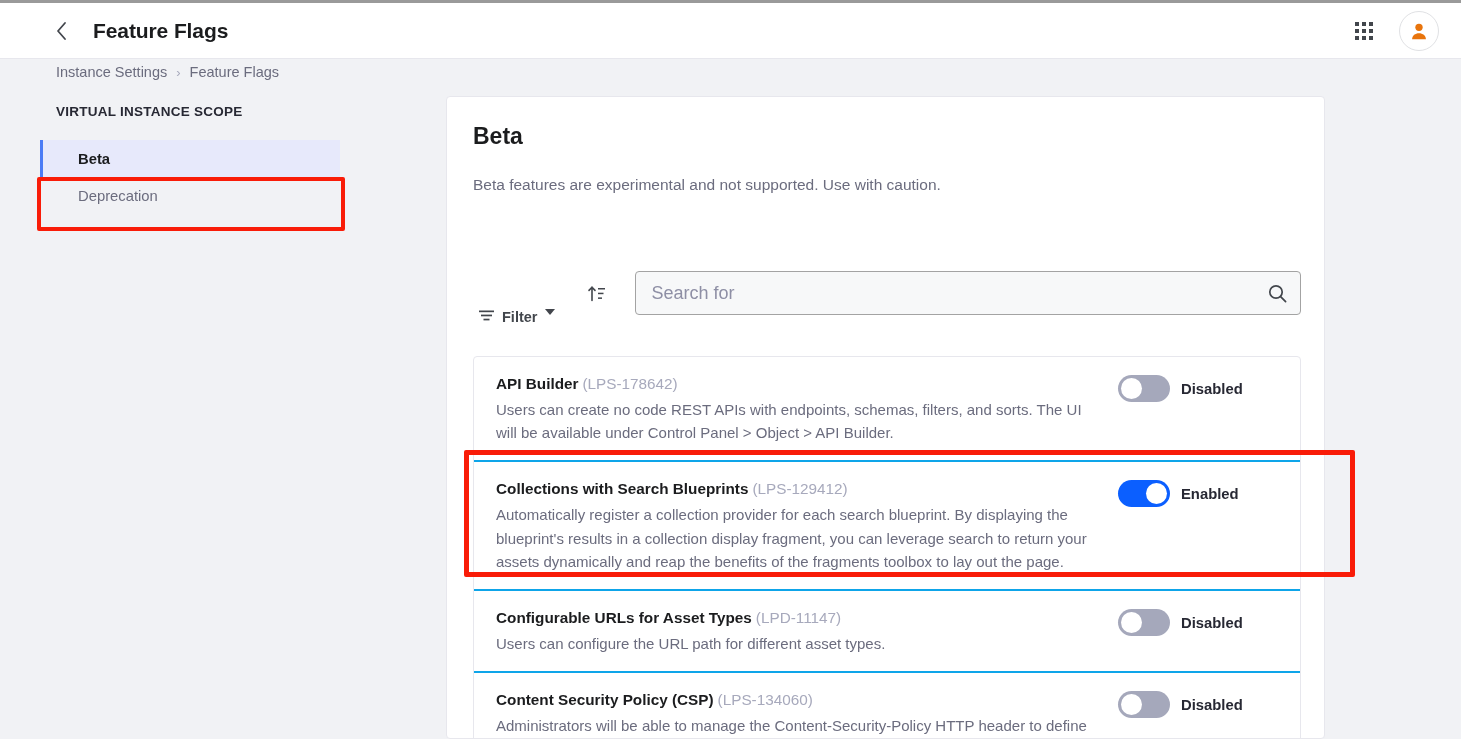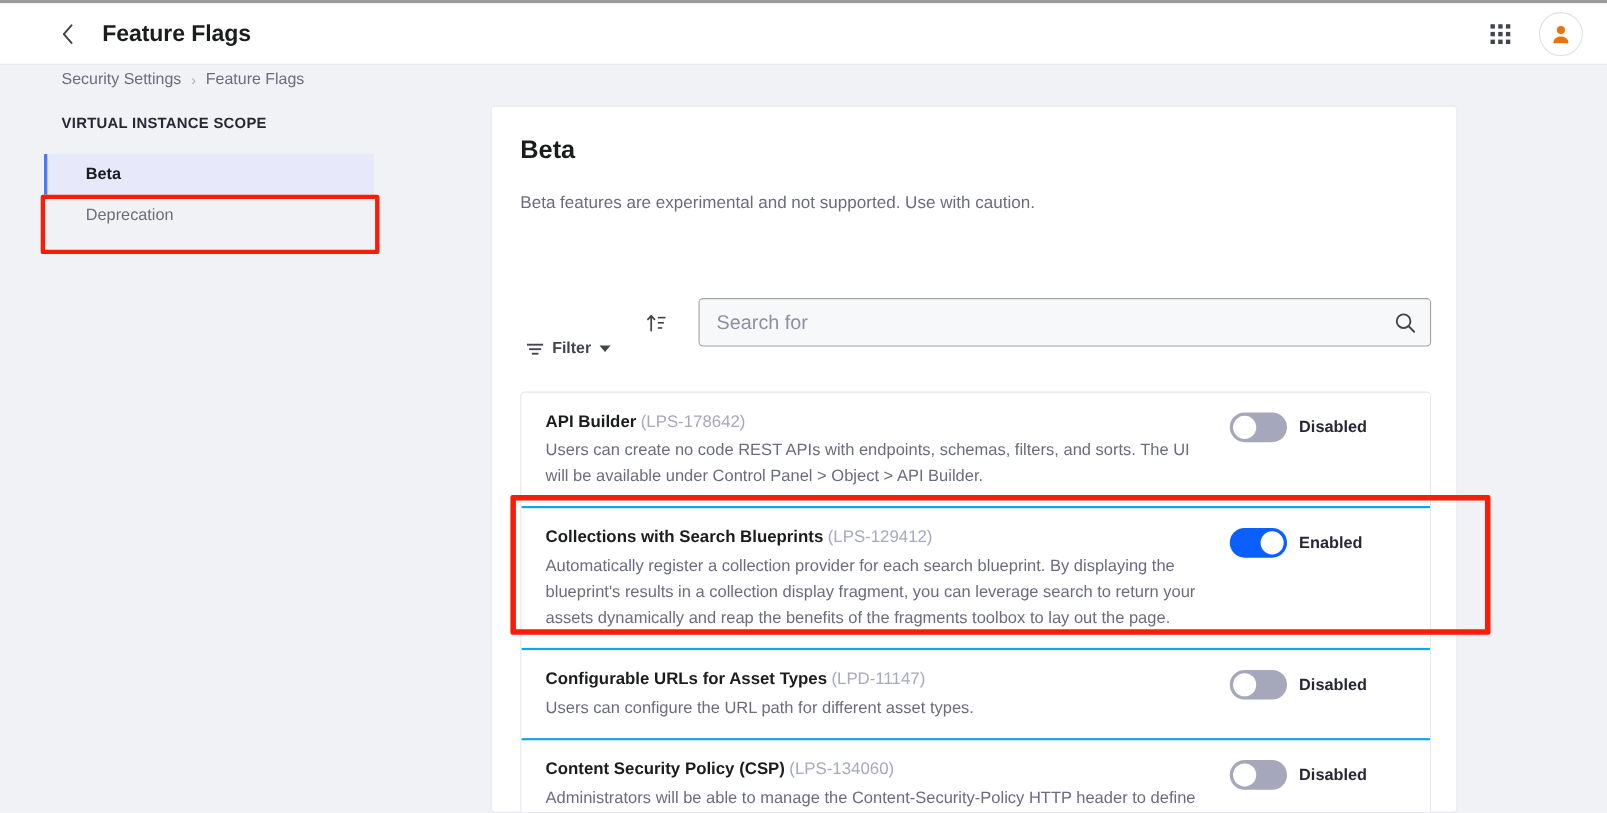--- a/index.html
+++ b/index.html
@@ -203,21 +203,21 @@
     top: 174px;
     left: 26px;
     width: 828px;
     height: 44px;
     display: flex;
     align-items: center;
   }
 
   .filter-btn {
     display: flex;
-    align-items: center;
+    align-items: flex-start;
     gap: 8px;
     cursor: pointer;
     padding: 4px 6px;
     color: #42464c;
     margin-top: 48px;
   }
   .filter-label {
     font-size: 14.5px;
     font-weight: 700;
     color: #42464c;
@@ -396,21 +396,21 @@
 
     <div class="avatar">
       <svg width="22" height="22" viewBox="0 0 24 24" aria-hidden="true">
         <circle cx="12" cy="8" r="4" fill="#e8740c"></circle>
         <path d="M4.5 21c0-4.1 3.4-6.6 7.5-6.6s7.5 2.5 7.5 6.6z" fill="#e8740c"></path>
       </svg>
     </div>
   </div>
 
   <div class="breadcrumb">
-    <span class="crumb">Security Settings</span>
+    <span class="crumb">Instance Settings</span>
     <span class="sep">›</span>
     <span class="crumb current">Feature Flags</span>
   </div>
 
   <div class="sidebar">
     <div class="sidebar-heading">VIRTUAL INSTANCE SCOPE</div>
 
     <ul class="nav-list">
       <li class="nav-item active">
         <span>Beta</span>

